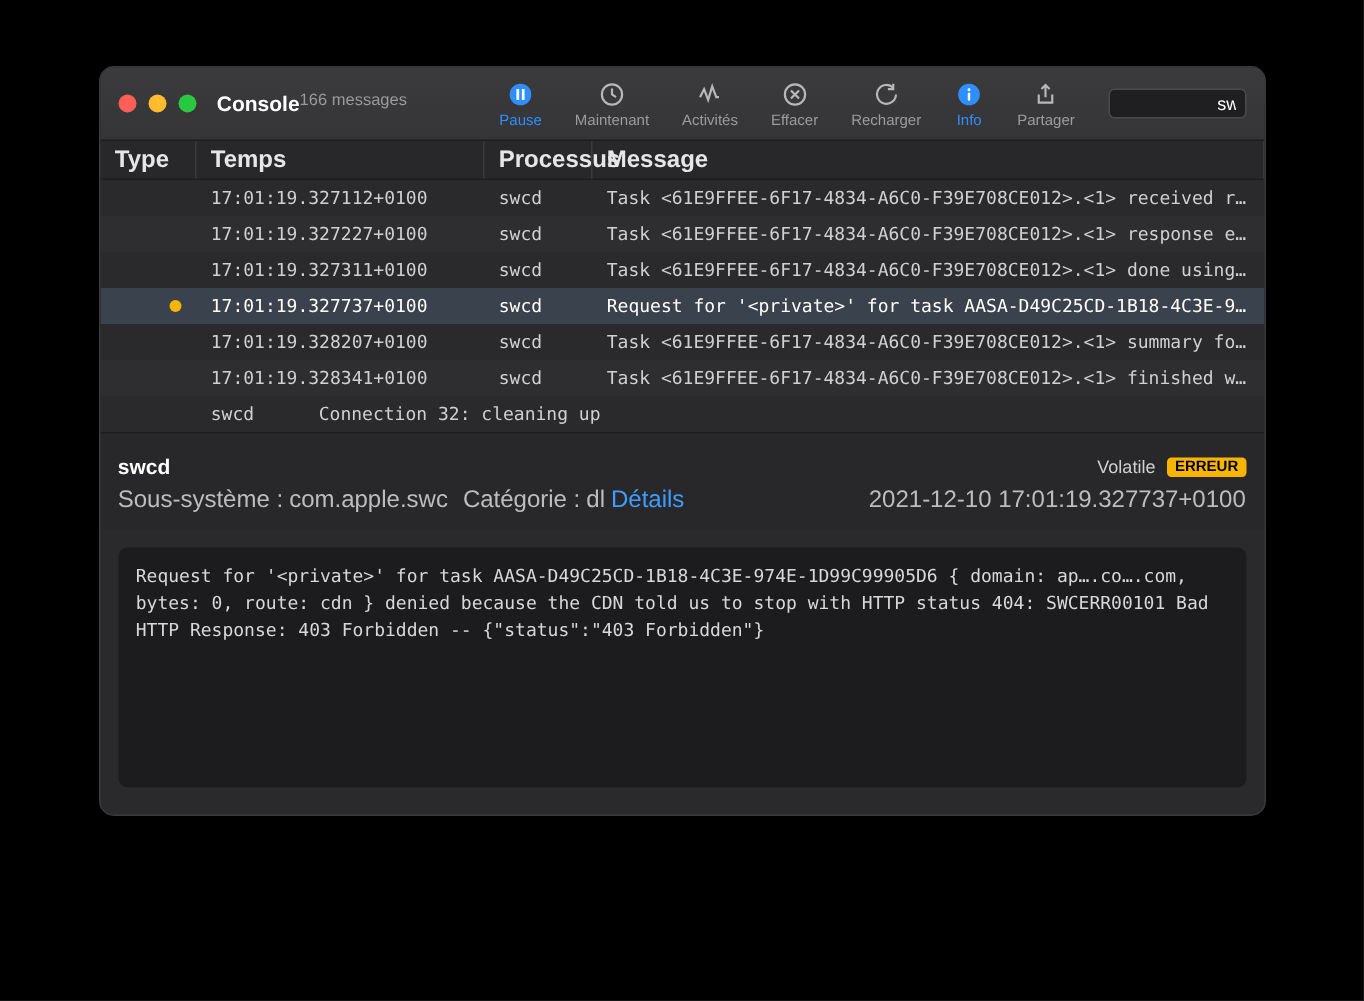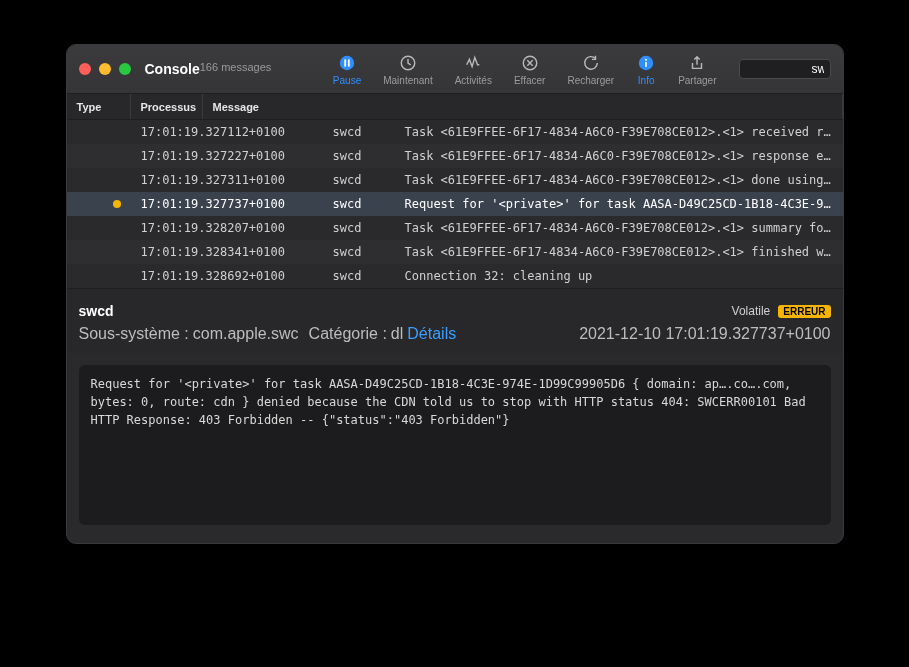--- a/index.html
+++ b/index.html
@@ -61,21 +61,21 @@
     background:#303033; border-bottom:1px solid #1e1e20;
     padding:0 10px; font-size:12px; color:#b8b8ba;
   }
   .subbar .device { display:flex; align-items:center; gap:6px; margin-right:16px; color:#cfcfd2; }
   .subbar .tab { margin-right:18px; color:#cfcfd2; cursor:pointer; }
   .subbar .spacer { flex:1; }
   .subbar .save { color:#8e8e92; cursor:pointer; }
   .headerrow {
     display:flex; align-items:center; height:26px;
     background:#28282a; border-bottom:1px solid #1e1e20;
-    font-size:11px; font-weight:600; color:#e6e6e8;justify-content:space-between;
+    font-size:16px; font-weight:600; color:#e6e6e8;justify-content:space-between;
   }
   .headerrow > div { padding:0 10px; border-right:1px solid #3a3a3c; height:100%; display:flex; align-items:center; }
   .col-type { width:64px; }
   .col-time { width:192px; }
   .col-proc { width:72px; }
   .col-msg  { flex:1; }
   .rows { background:#2a2a2c; font-family: ui-monospace, "SF Mono", Menlo, monospace; font-size:12px; }
   .row { display:flex; align-items:center; height:24px; color:#d0d0d2; }
   .row:nth-child(even) { background:#2e2e30; }
   .row.selected { background:#3a424e; color:#fff; }
@@ -199,20 +199,21 @@
           </div>
           <input class="search-input" style="padding-left: 72px;" value="swcd">
         </div>
       </div>
     </div>
   </div>
 
 
   <div class="headerrow">
     <div class="col-type">Type</div>
+    <div class="col-time">Temps</div>
     <div class="col-proc">Processus</div>
     <div class="col-msg">Message</div>
   </div>
 
   <div class="rows" id="log-rows">
       <div class="row">
         <div class="col-type"></div>
         <div class="col-time">17:01:19.327112+0100</div>
         <div class="col-proc">swcd</div>
         <div class="col-msg">Task &lt;61E9FFEE-6F17-4834-A6C0-F39E708CE012&gt;.&lt;1&gt; received respons…</div>
@@ -244,21 +245,20 @@
         <div class="col-msg">Task &lt;61E9FFEE-6F17-4834-A6C0-F39E708CE012&gt;.&lt;1&gt; summary for tas…</div>
       </div>
       <div class="row">
         <div class="col-type"></div>
         <div class="col-time">17:01:19.328341+0100</div>
         <div class="col-proc">swcd</div>
         <div class="col-msg">Task &lt;61E9FFEE-6F17-4834-A6C0-F39E708CE012&gt;.&lt;1&gt; finished with e…</div>
       </div>
       <div class="row">
         <div class="col-type"></div>
-        <div class="col-time">17:01:19.328692+0100</div>
         <div class="col-proc">swcd</div>
         <div class="col-msg">Connection 32: cleaning up</div>
       </div>
     </div>
 
   <div class="details">
     <div class="topline">
       <div class="proc">swcd</div>
       <div class="spacer"></div>
       <div class="vol">Volatile</div>

